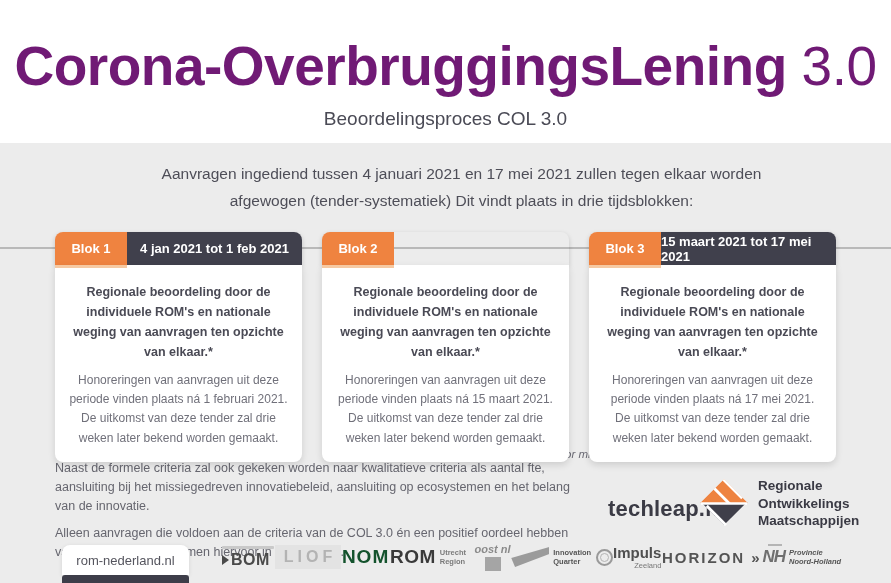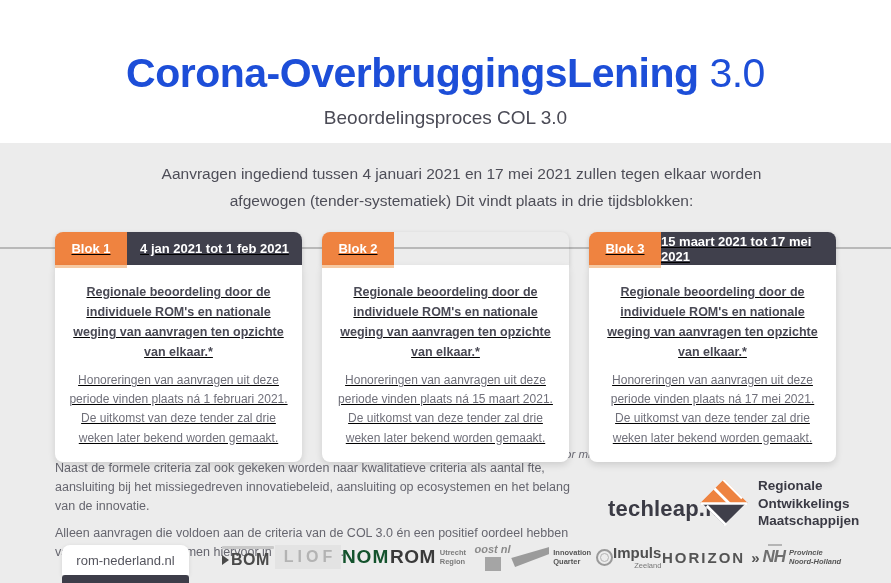--- a/index.html
+++ b/index.html
@@ -8,22 +8,22 @@
   .page {
     position: relative; width: 891px; height: 583px;
     background: #ececec; overflow: hidden; margin: 0 auto;
   }
   
   .top-band {
     position: absolute; top: 0; left: 0; width: 891px; height: 143px;
     background: #ffffff; text-align: center;
   }
   .main-title {
-    margin-top: 50px; font-size: 41px; letter-spacing: -0.5px;
-    color: #1d4ed8; font-weight: 700;
+    margin-top: 34px; font-size: 55px; letter-spacing: -0.5px;
+    color: #701a75; font-weight: 700;
   }
   .main-title .light { font-weight: 400; }
   .subtitle { margin-top: 10px; font-size: 19px; color: #4a4a55; font-weight: 400; }
   
   .intro {
     position: absolute; top: 160px; left: 16px; width: 891px; text-align: center;
   }
   .intro p {
     max-width: 655px; margin: 0 auto; font-size: 15.5px; line-height: 1.75;
     color: #4e4e58; font-weight: 400;
@@ -31,21 +31,21 @@
   
   .timeline-line {
     position: absolute; top: 247px; left: 0; width: 891px; height: 2px;
     background: #b9b9b9; z-index: 0;
   }
   
   .cards-row {
     position: absolute; top: 232px; left: 55px; width: 781px;
     display: flex; gap: 20px; z-index: 1;
   }
-  .card { width: 247px; display: flex; flex-direction: column; text-decoration: underline; }
+  .card { width: 247px; display: flex; flex-direction: column; }
   .card-header {
     display: flex; height: 33px; border-radius: 8px 8px 0 0; overflow: hidden;
     box-shadow: 0 2px 5px rgba(0,0,0,0.18);
   }
   .blok-tab {
     width: 72px; background: #ef8340; color: #ffffff; font-size: 13px;
     font-weight: 700; display: flex; align-items: center; justify-content: center;
   }
   .period {
     flex: 1; background: #40404c; color: #ffffff; font-size: 13px;

